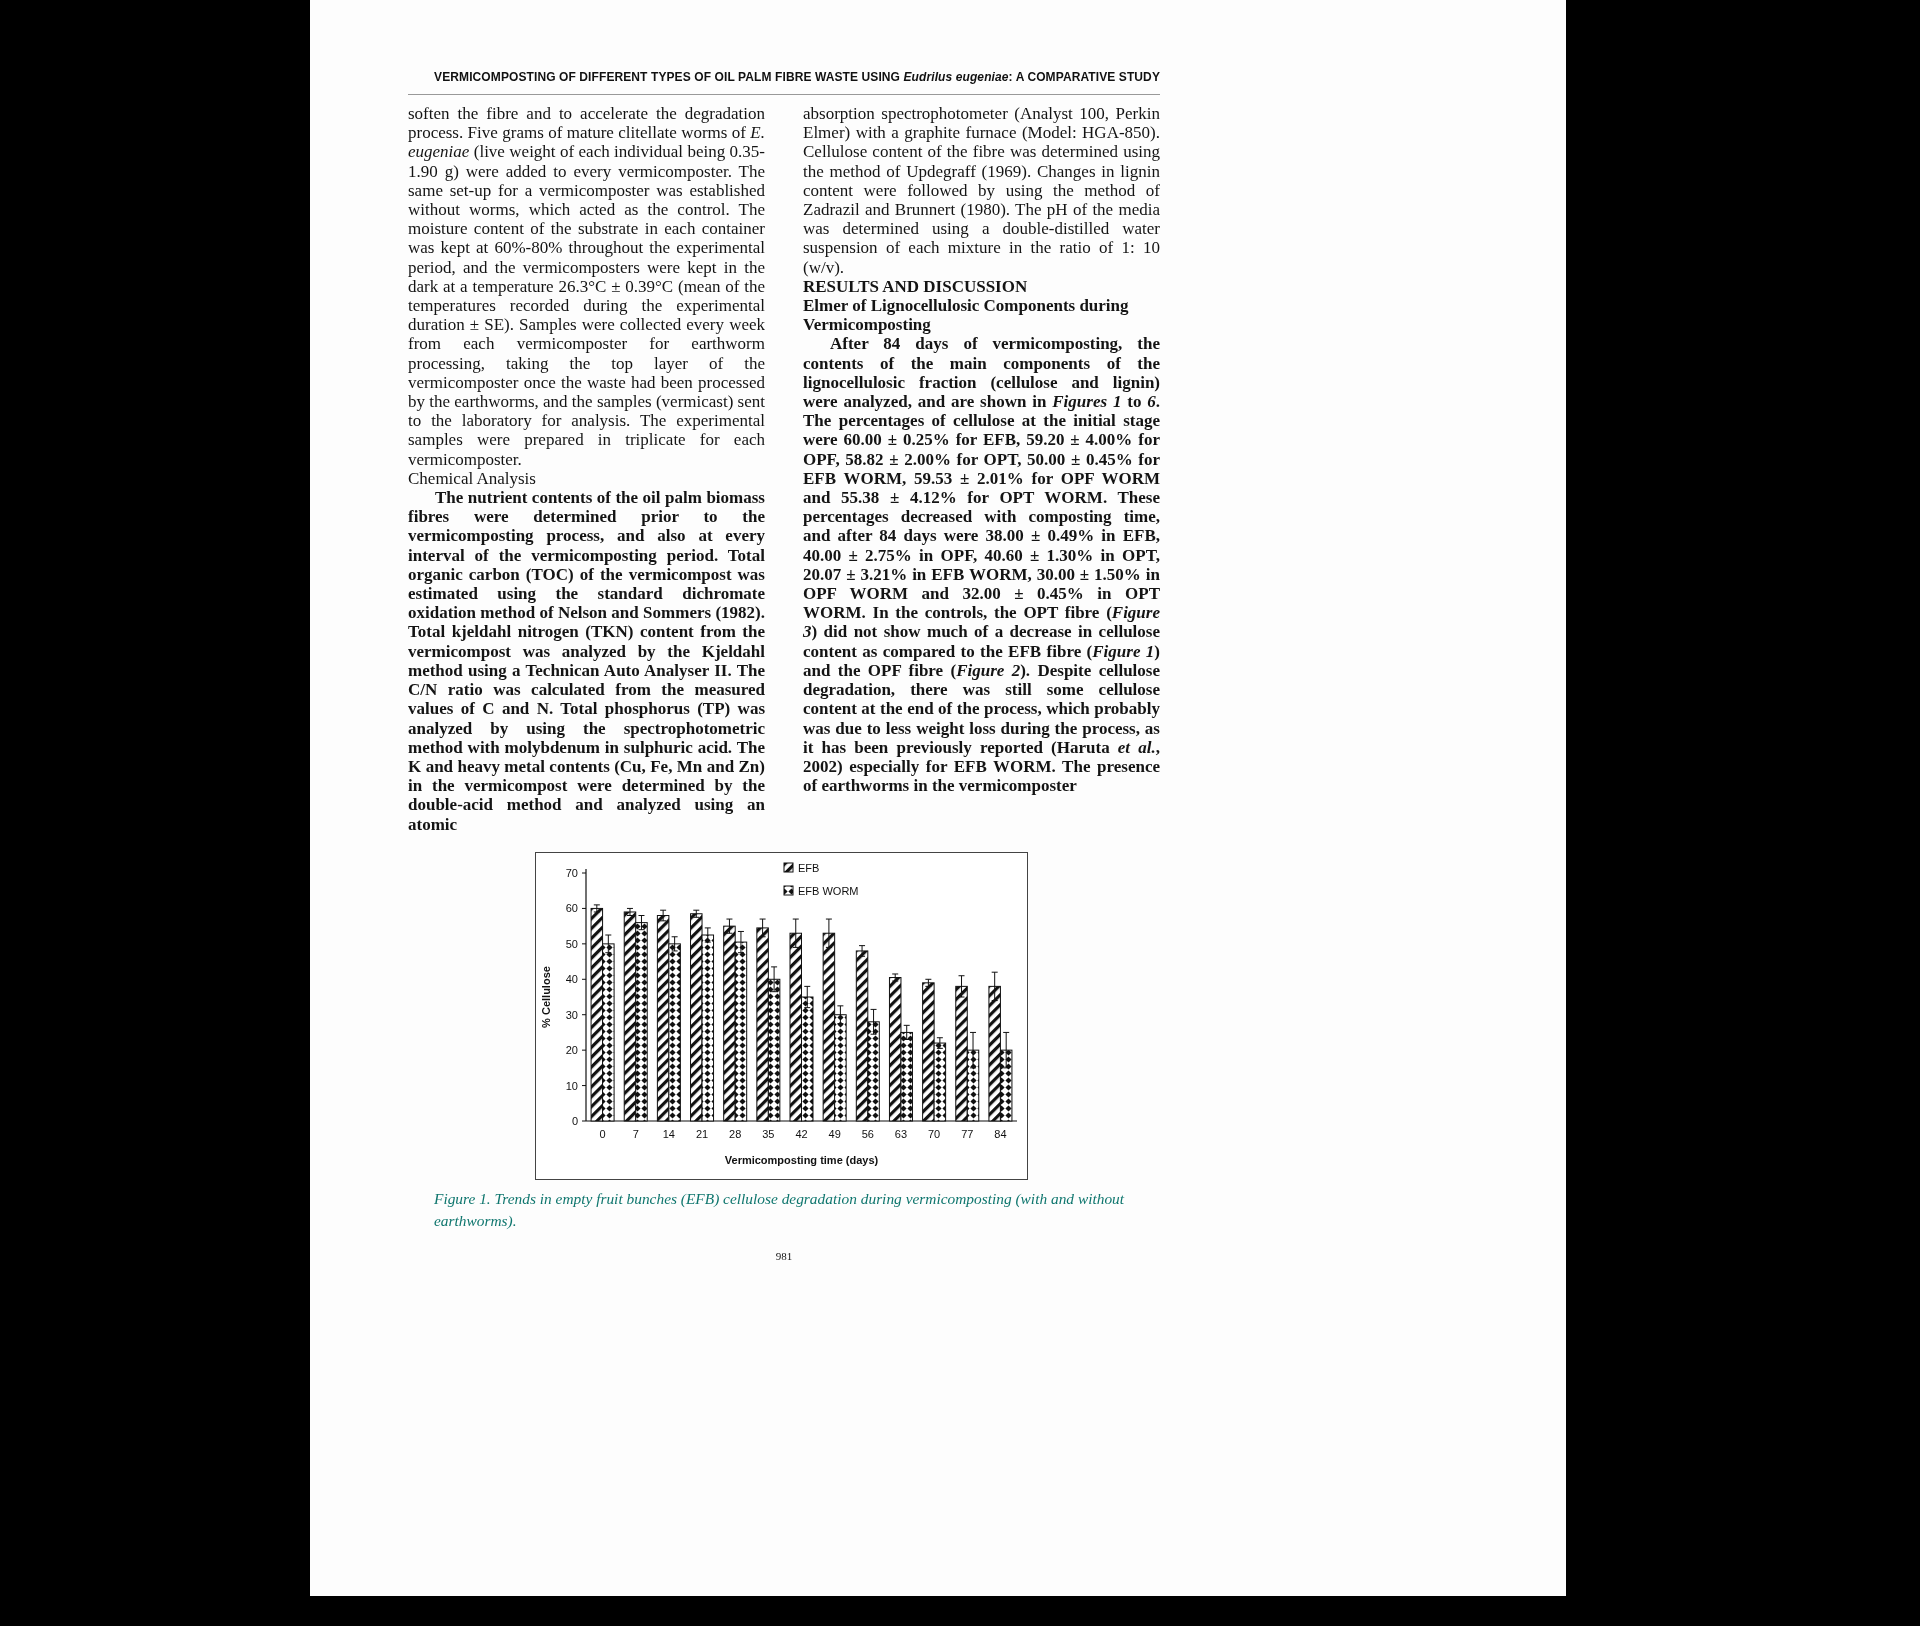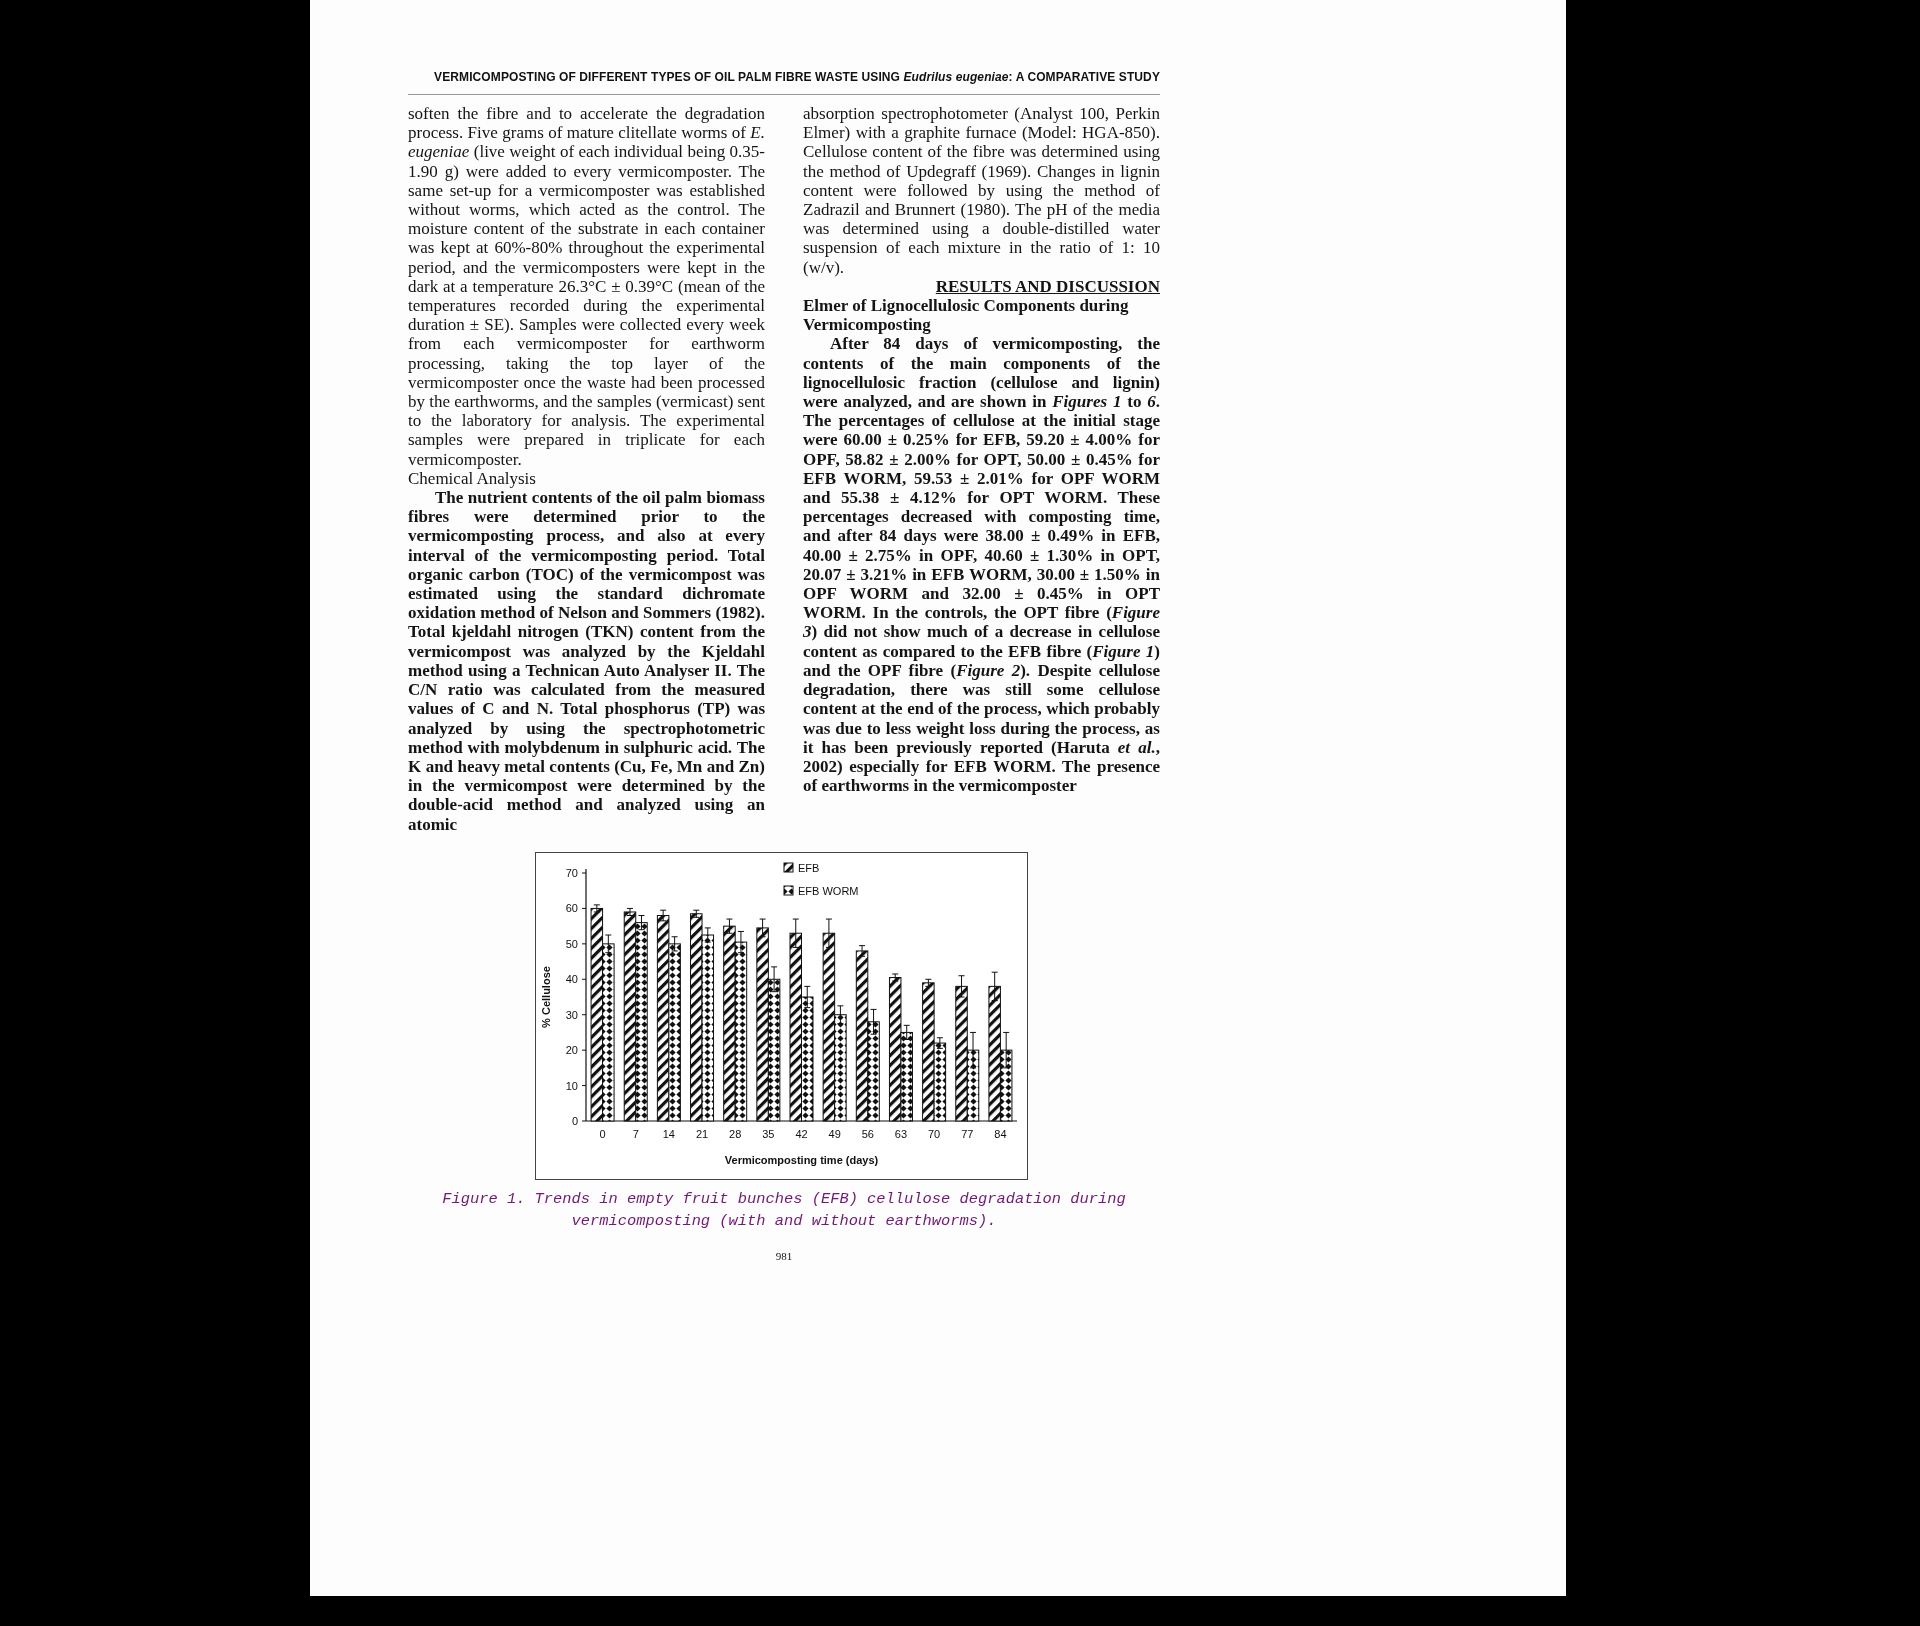--- a/index.html
+++ b/index.html
@@ -8,27 +8,27 @@
   .content{position:absolute;left:98px;top:0;width:752px;height:100%;}
   .running-head{position:absolute;top:70px;left:0;width:752px;text-align:right;
     font-family:"Liberation Sans",sans-serif;font-weight:bold;font-size:12px;color:#111;letter-spacing:.1px;}
   .header-rule{position:absolute;top:94px;left:0;width:752px;border-top:1px solid #999;}
   .columns{position:absolute;top:104px;left:0;width:752px;display:flex;gap:38px;
     font-family:"Liberation Serif",serif;font-size:17px;line-height:19.2px;color:#141414;text-align:justify;}
   .col{width:357px;}
   .col p{margin:0;}
   p.indent{text-indent:27px;font-weight:bold;}
   .h-inline{font-weight:normal;margin:19px 0;text-align:left;}
-  .h-results{font-weight:bold;text-align:right;margin:40px 0 16px;text-decoration:underline;}
+  .h-results{font-weight:bold;text-align:left;margin:40px 0 16px;}
   .h-sub{font-weight:bold;margin:0 0 17px;text-align:left;}
   .figure{position:absolute;top:852px;left:127px;}
   .chart-box{box-sizing:border-box;width:493px;height:328px;border:1px solid #444;background:#fff;}
   .chart-box svg{display:block;}
-  .caption{position:absolute;top:1188px;left:26px;width:700px;text-align:center;
-    font-family:Liberation Mono, monospace;font-style:italic;font-size:15.4px;line-height:22px;color:#701a75;}
+  .caption{position:absolute;top:1188px;left:26px;width:700px;text-align:left;
+    font-family:Liberation Serif, serif;font-style:italic;font-size:15.4px;line-height:22px;color:#0f766e;}
   .page-number{position:absolute;top:1250px;left:0;width:752px;text-align:center;
     font-family:"Liberation Serif",serif;font-size:11px;color:#141414;}
 </style>
 </head>
 <body>
 
 <div class="page">
   <div class="content">
 
     <div class="running-head">VERMICOMPOSTING OF DIFFERENT TYPES OF OIL PALM FIBRE WASTE USING <i>Eudrilus eugeniae</i>: A COMPARATIVE STUDY</div>

